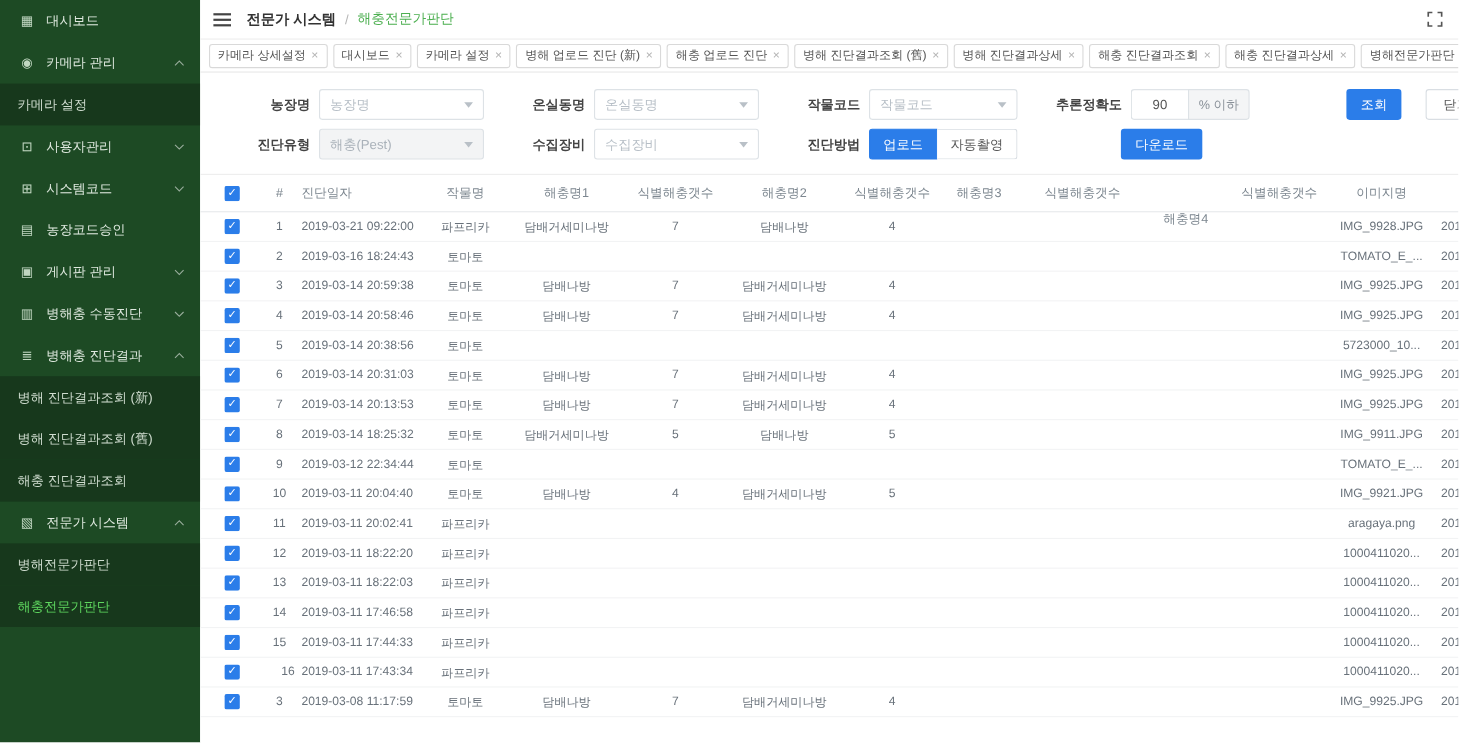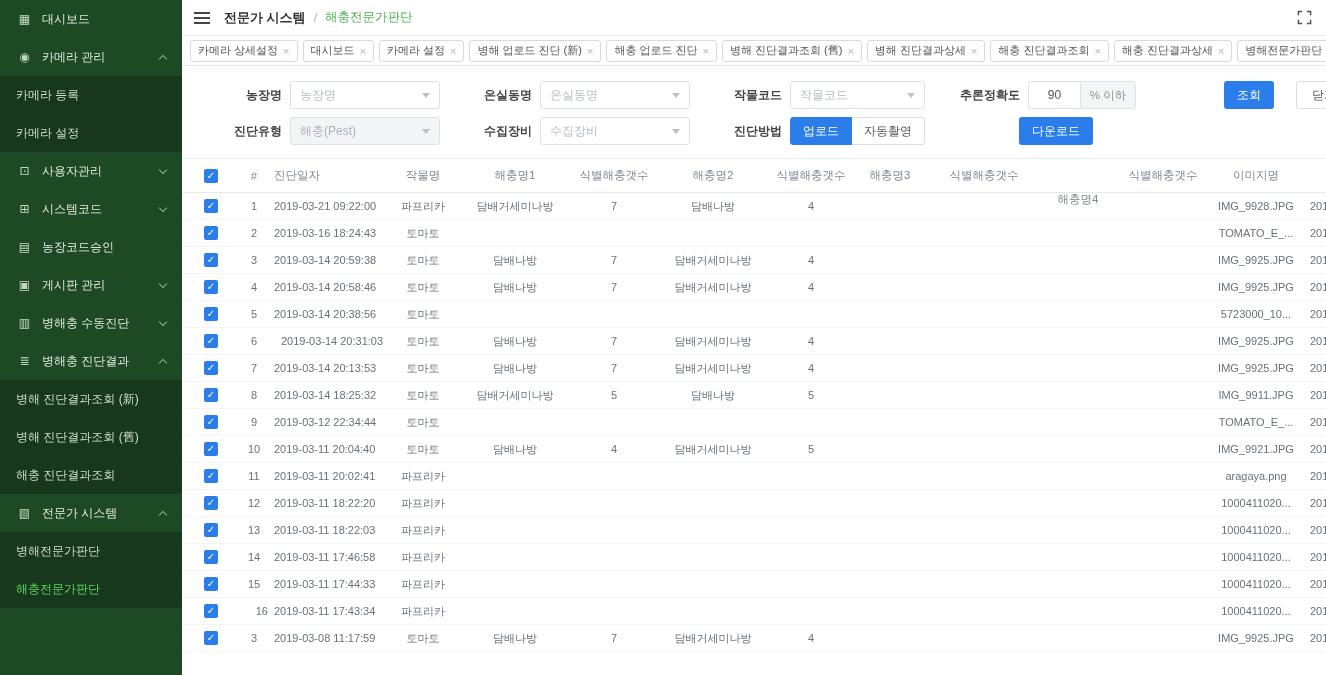--- a/index.html
+++ b/index.html
@@ -78,23 +78,20 @@
       <div class="side-item">
         <span class="ic">▦</span>
         <span class="lbl">대시보드</span>
       </div>
       <div class="side-item">
         <span class="ic">◉</span>
         <span class="lbl">카메라 관리</span>
         <span class="chev up"></span>
       </div>
       <div class="side-item sub">
-        <span class="lbl">카메라 등록</span>
-      </div>
-      <div class="side-item sub">
         <span class="lbl">카메라 설정</span>
       </div>
       <div class="side-item">
         <span class="ic">⊡</span>
         <span class="lbl">사용자관리</span>
         <span class="chev down"></span>
       </div>
       <div class="side-item">
         <span class="ic">⊞</span>
         <span class="lbl">시스템코드</span>
@@ -356,21 +353,21 @@
         <div class="tcell" style="width: 80px; text-align: center;"></div>
         <div class="tcell" style="width: 108px; text-align: center;"></div>
         <div class="tcell" style="width: 80px; text-align: center;"></div>
         <div class="tcell" style="width: 90px; text-align: center;"></div>
         <div class="tcell" style="width: 96px; text-align: center;">5723000_10...</div>
         <div class="tcell" style="width: 80px; text-align: left; padding-left: 6px;">201</div>
       </div>
       <div class="trow">
         <div class="tcell" style="width: 36px; text-align: left;"><span class="cb">✓</span></div>
         <div class="tcell" style="width: 28px; text-align: center;">6</div>
-        <div class="tcell" style="width: 122px; text-align: center; padding-left: 6px;">2019-03-14 20:31:03</div>
+        <div class="tcell" style="width: 122px; text-align: left; padding-left: 6px;">2019-03-14 20:31:03</div>
         <div class="tcell" style="width: 66px; text-align: center;">토마토</div>
         <div class="tcell" style="width: 118px; text-align: center;">담배나방</div>
         <div class="tcell" style="width: 80px; text-align: center;">7</div>
         <div class="tcell" style="width: 118px; text-align: center;">담배거세미나방</div>
         <div class="tcell" style="width: 78px; text-align: center;">4</div>
         <div class="tcell" style="width: 80px; text-align: center;"></div>
         <div class="tcell" style="width: 108px; text-align: center;"></div>
         <div class="tcell" style="width: 80px; text-align: center;"></div>
         <div class="tcell" style="width: 90px; text-align: center;"></div>
         <div class="tcell" style="width: 96px; text-align: center;">IMG_9925.JPG</div>

